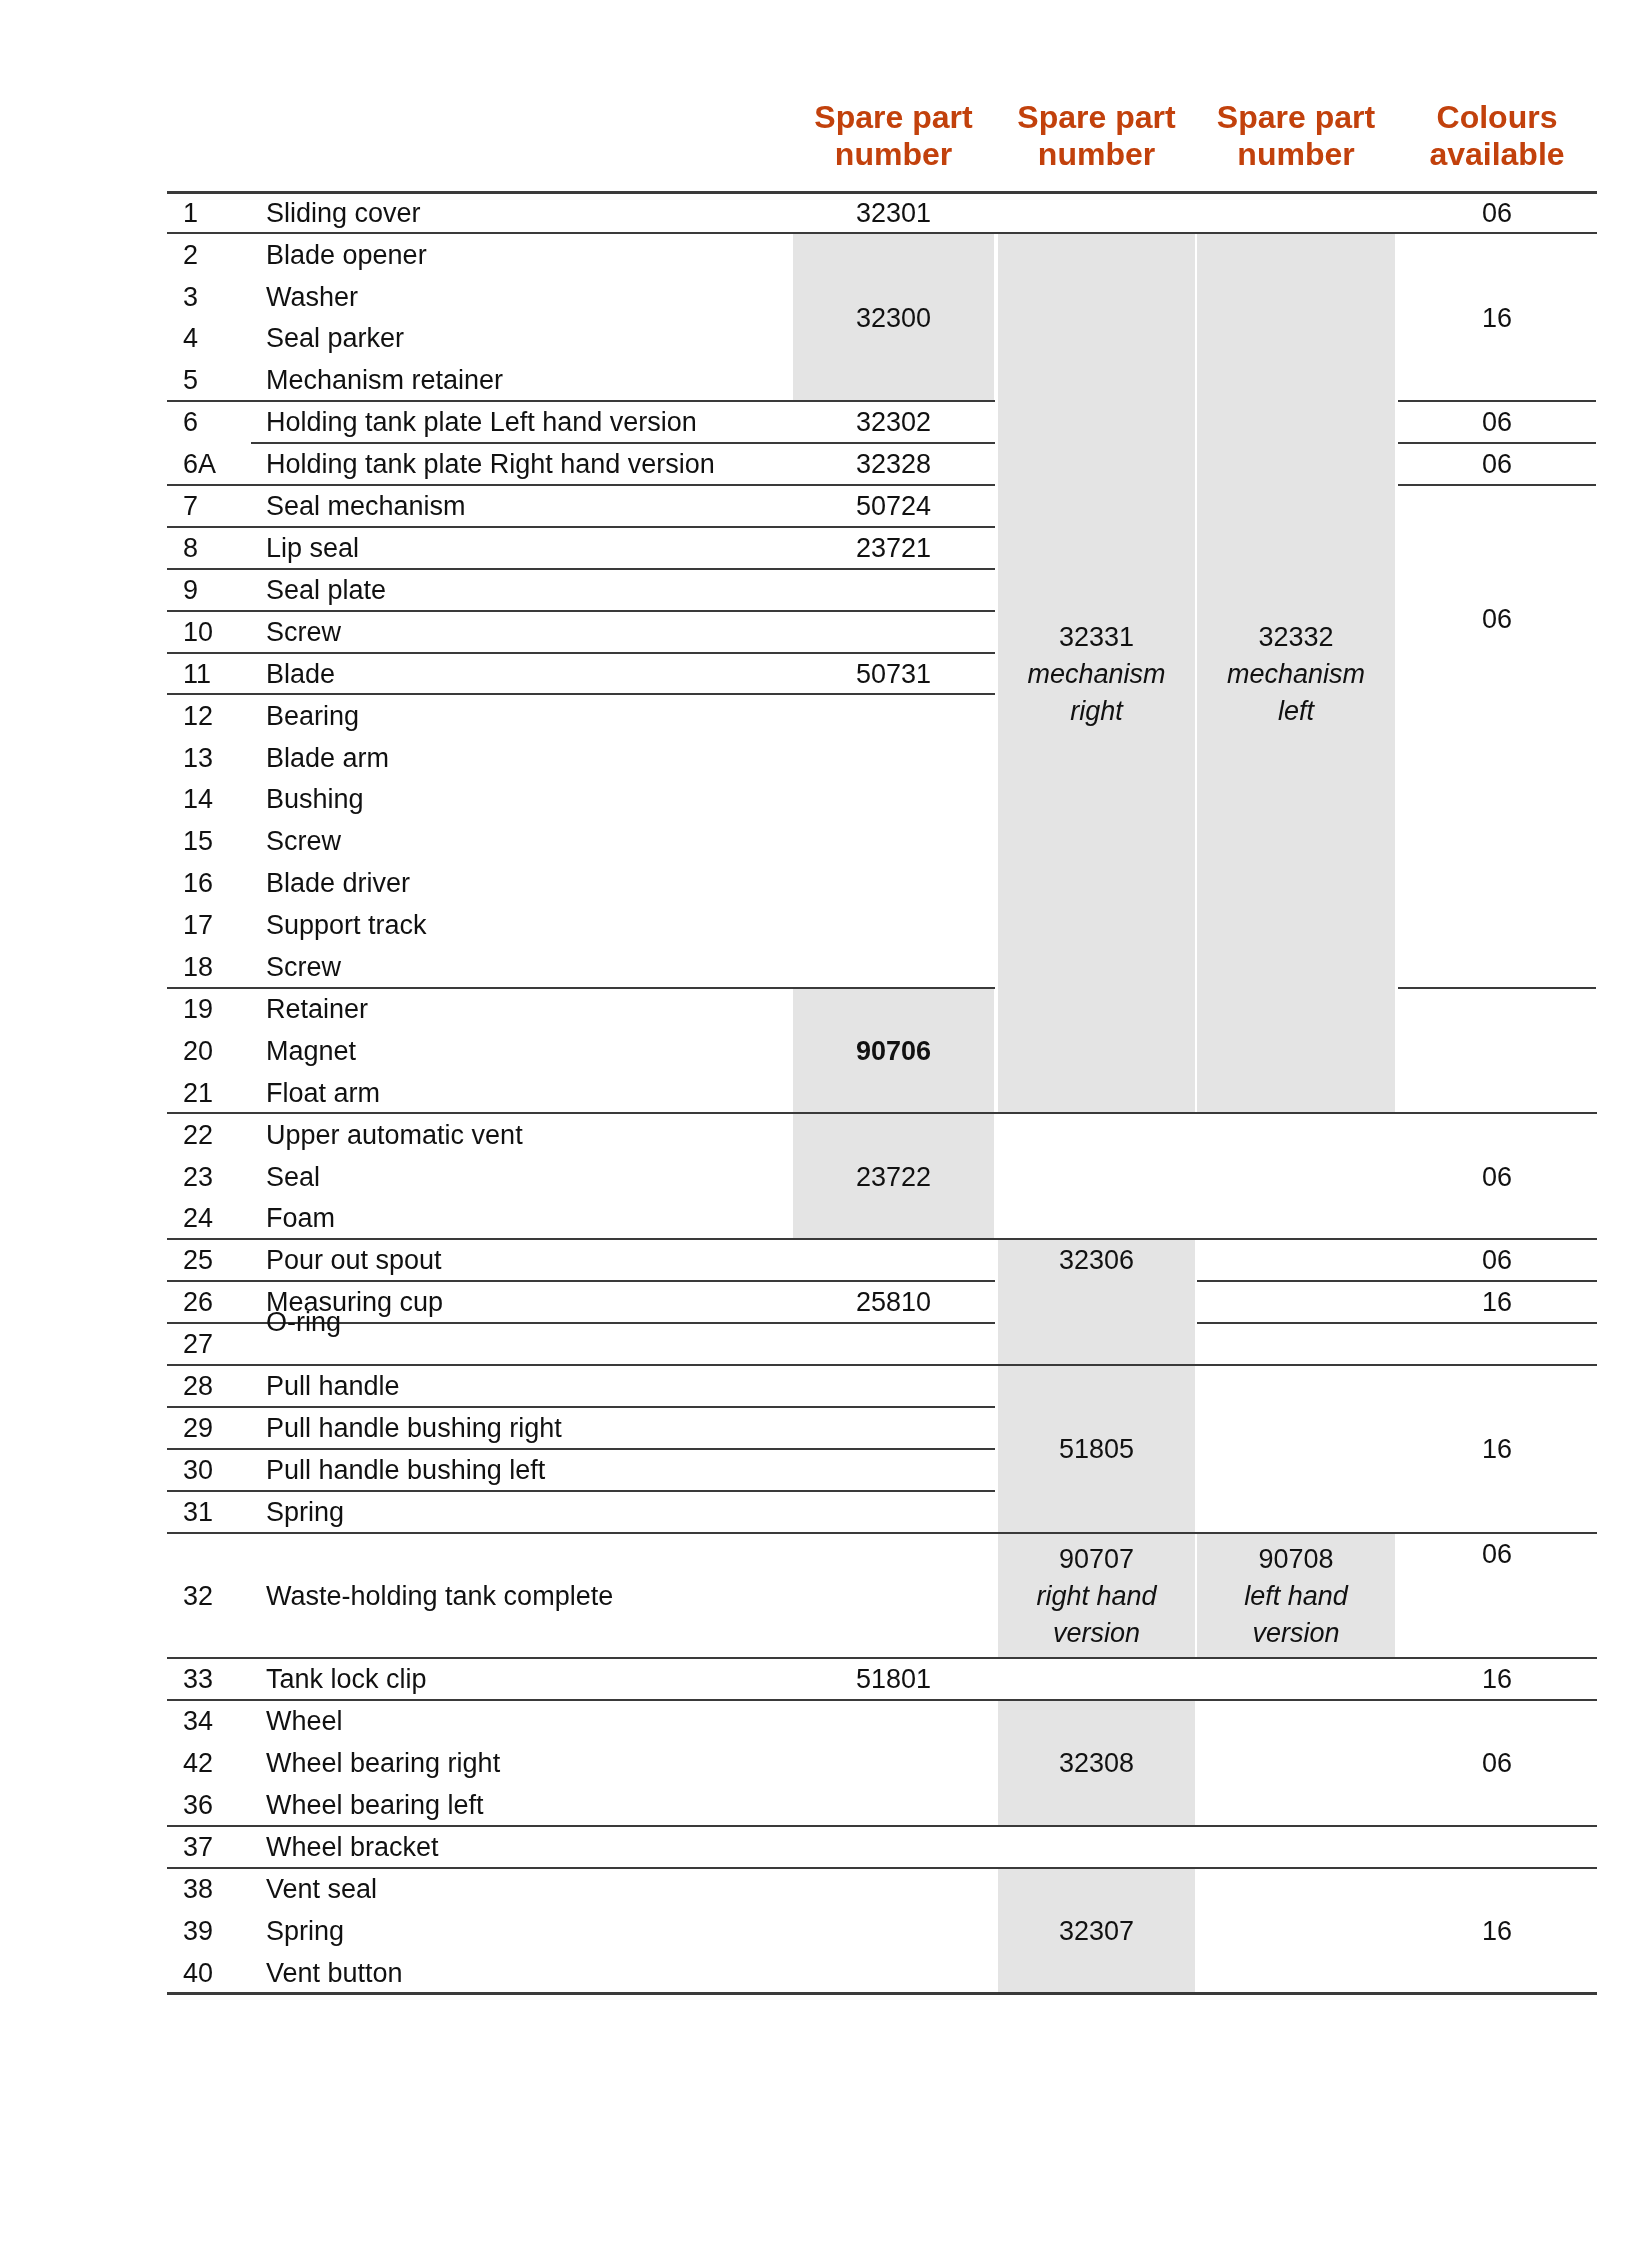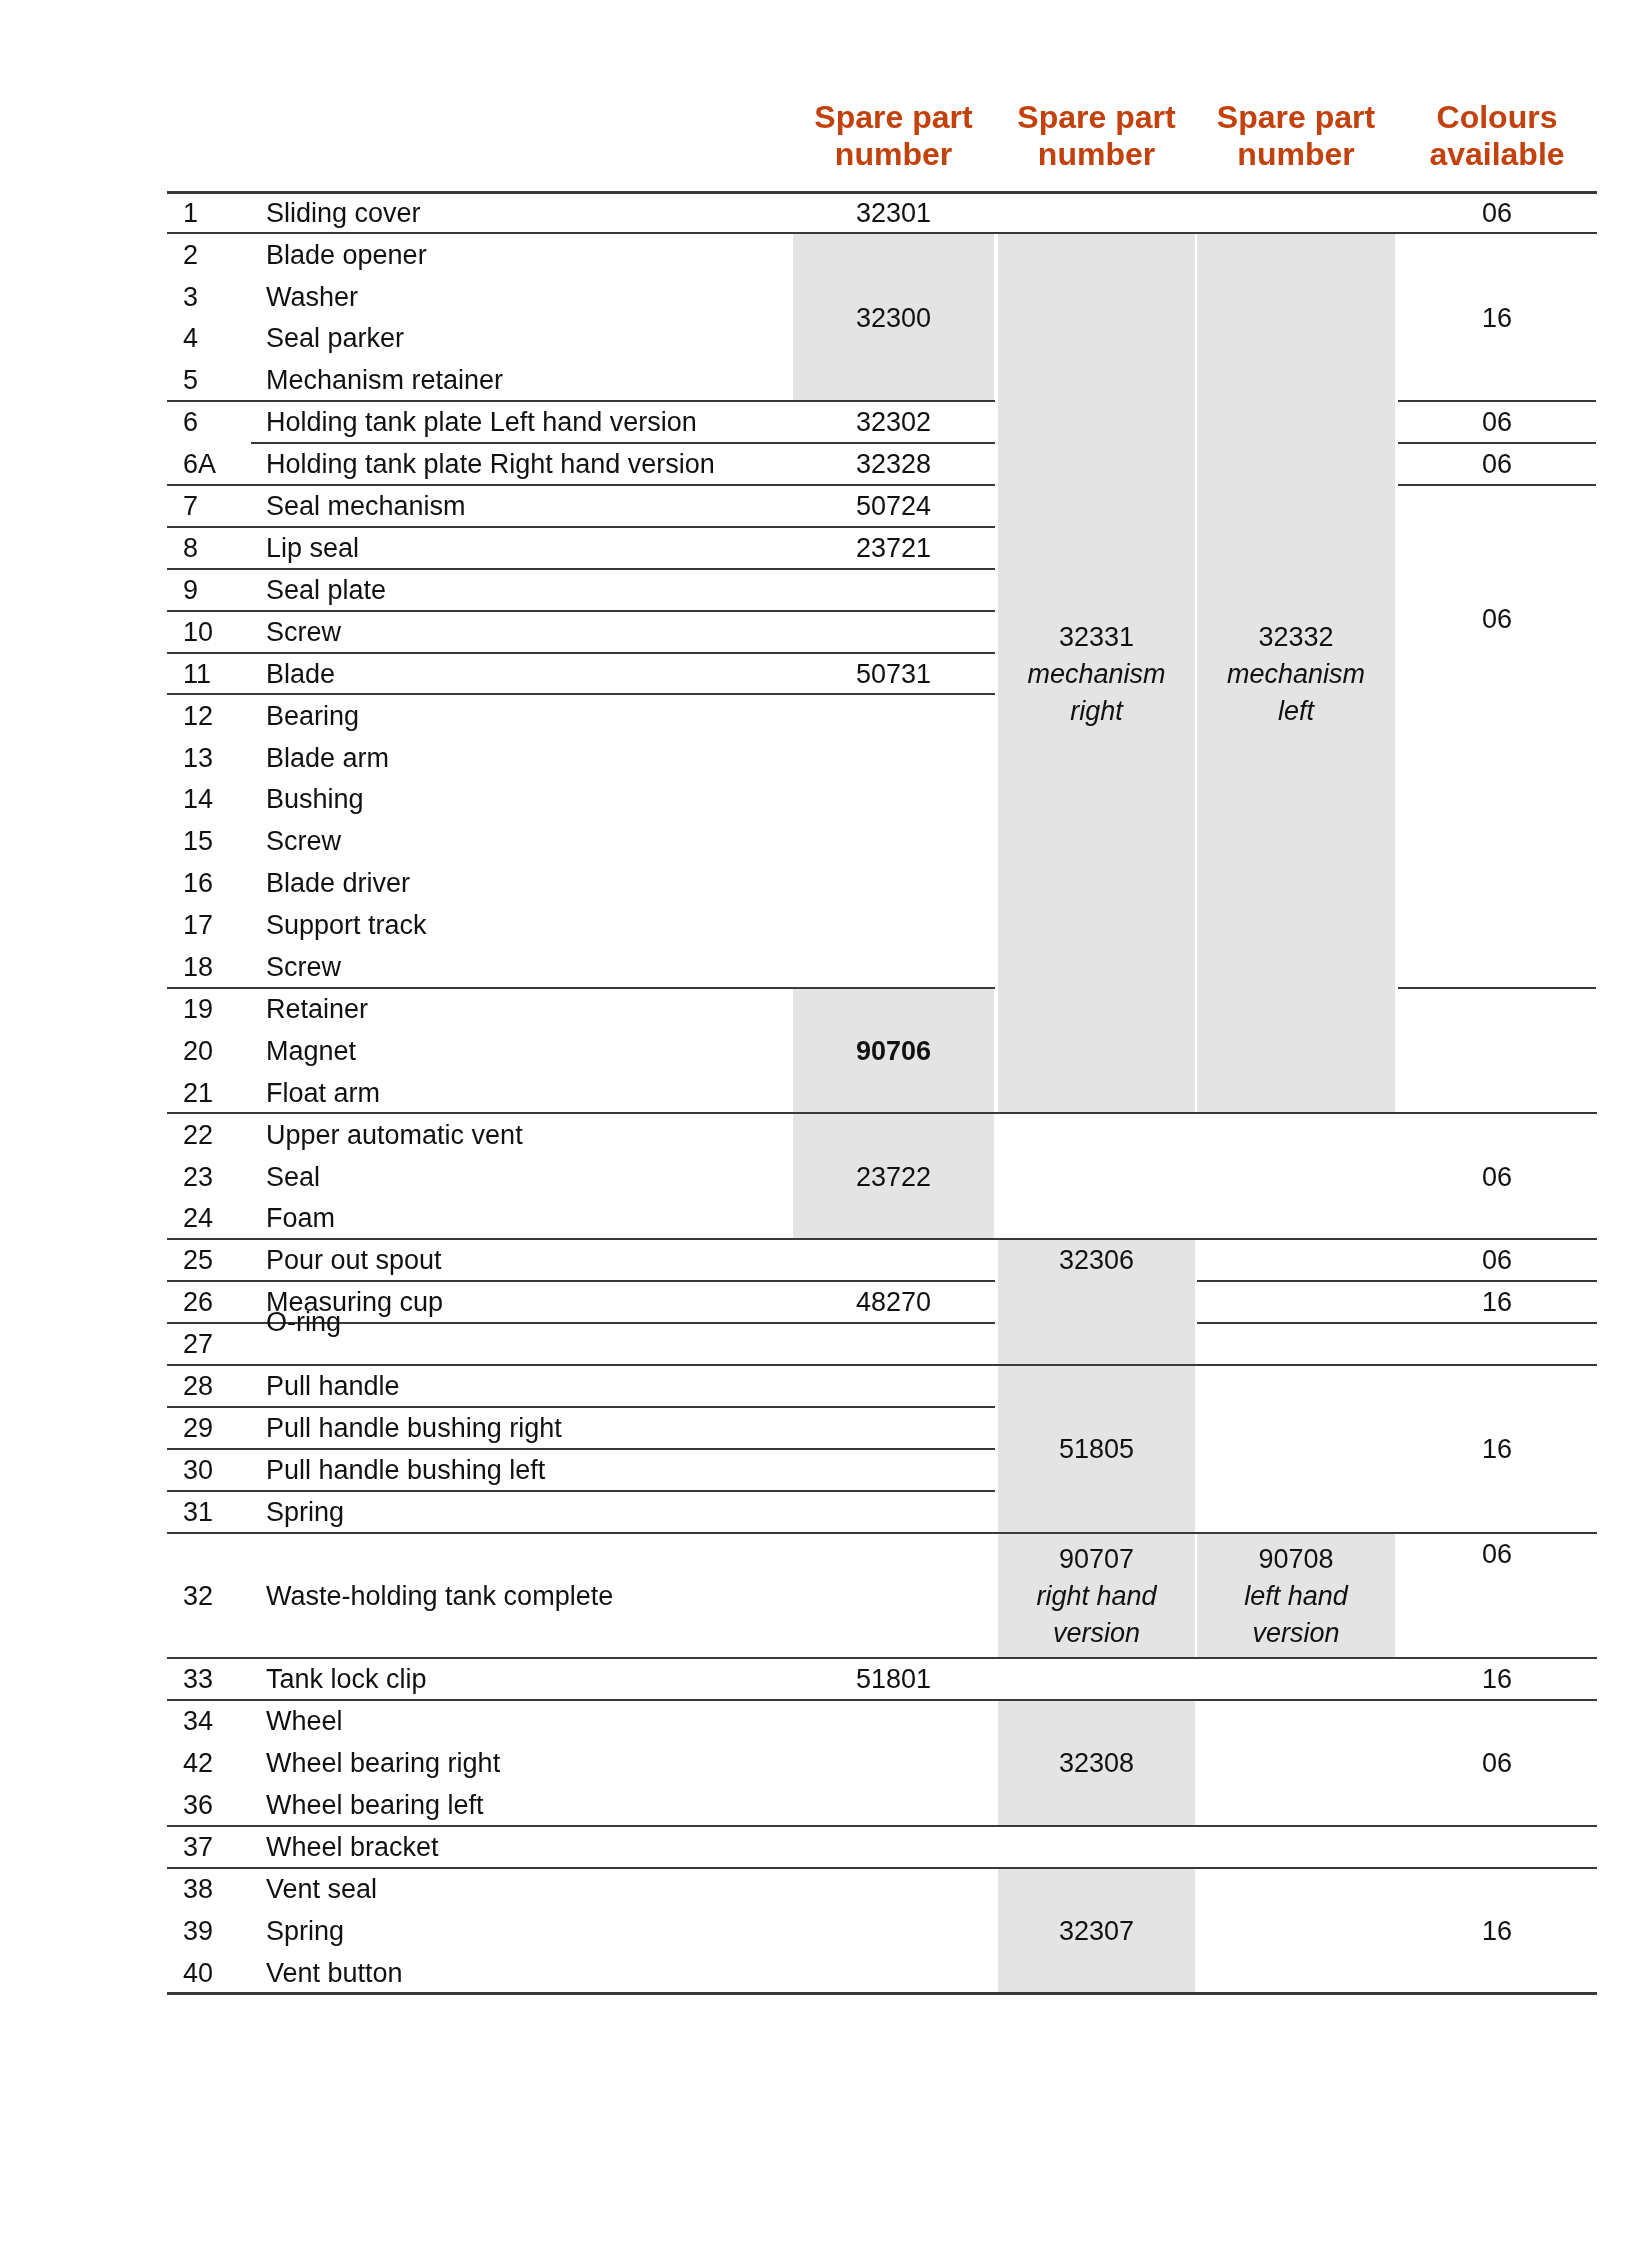--- a/index.html
+++ b/index.html
@@ -185,21 +185,21 @@
       <div class="cell ctr" style="left: 793px; width: 201px; top: 656px;">
         <span class="main">50731</span>
       </div>
       <div class="cell ctr" style="left: 793px; width: 201px; top: 1033px; font-weight: bold;">
         <span class="main">90706</span>
       </div>
       <div class="cell ctr" style="left: 793px; width: 201px; top: 1159px;">
         <span class="main">23722</span>
       </div>
       <div class="cell ctr" style="left: 793px; width: 201px; top: 1284px;">
-        <span class="main">48270</span>
+        <span class="main">25810</span>
       </div>
       <div class="cell ctr" style="left: 793px; width: 201px; top: 1661px;">
         <span class="main">51801</span>
       </div>
       <div class="cell ctr" style="left: 998px; width: 197px; top: 619px;">
         <span class="main">32331</span>
         <span class="sub">mechanism</span>
         <span class="sub">right</span>
       </div>
       <div class="cell ctr" style="left: 998px; width: 197px; top: 1242px;">

